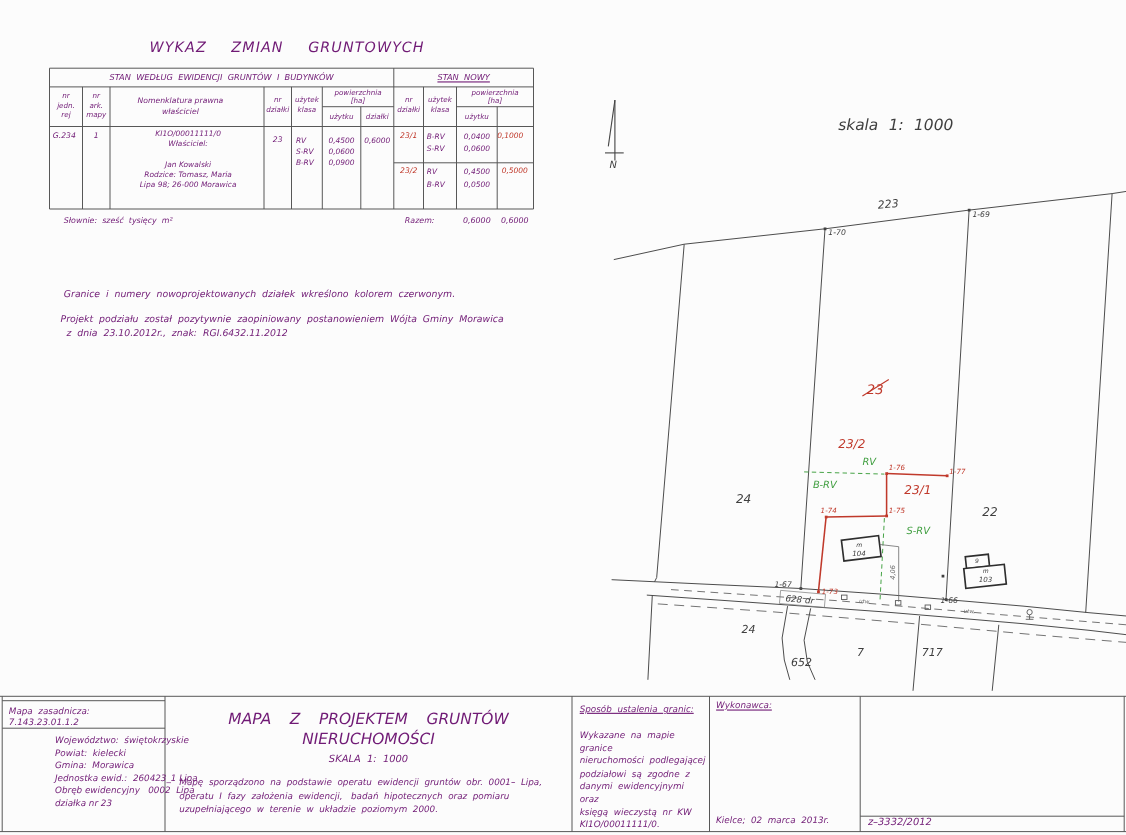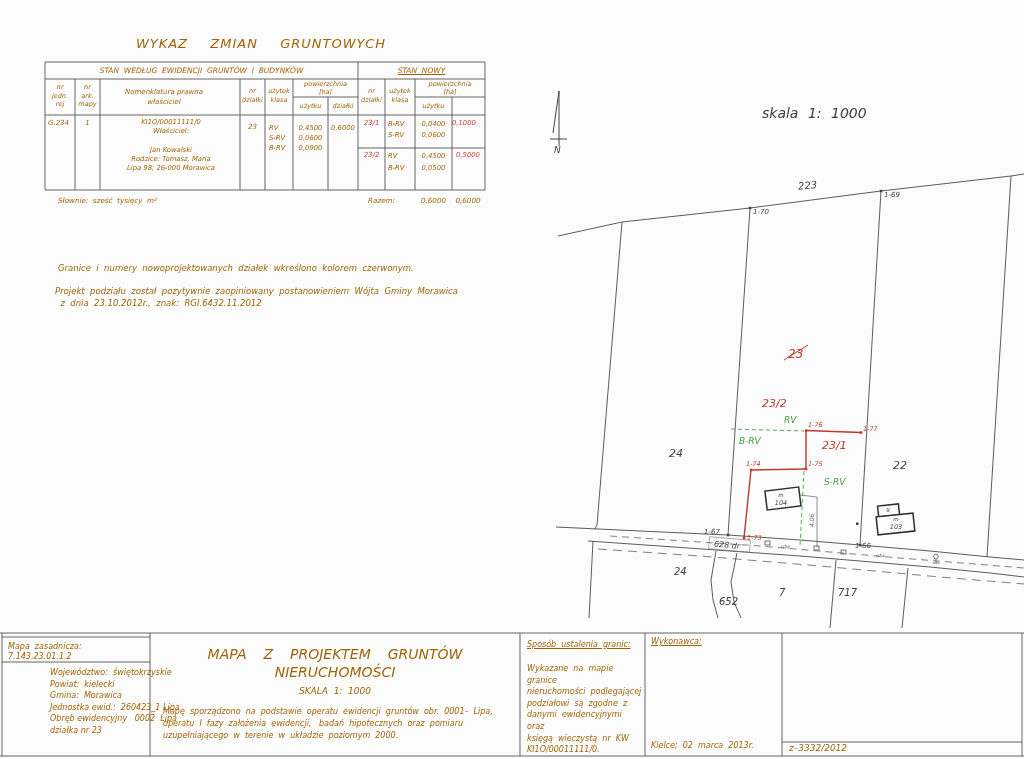--- a/index.html
+++ b/index.html
@@ -1,18 +1,18 @@
 <!DOCTYPE html>
 <html><head>
 <meta charset="utf-8">
 <style>
   html,body{margin:0;padding:0;background:#e8e8e8;}
   #sheet{position:relative;width:1024px;height:759px;background:#fcfcfc;overflow:hidden;
          font-family:"DejaVu Sans",sans-serif;}
-  .t{position:absolute;font-style:italic;color:#a16207;white-space:pre-wrap;line-height:1.3;}
+  .t{position:absolute;font-style:italic;color:#701a75;white-space:pre-wrap;line-height:1.3;}
   .ctr{text-align:center;}
   .red{color:#c0392b;}
   .ul{text-decoration:underline;}
   svg{position:absolute;left:0;top:0;}
   svg text{font-family:"DejaVu Sans",sans-serif;font-style:italic;fill:#3f3f3f;}
   svg .redt{fill:#c0392b;}
   svg .grnt{fill:#3f9e3f;}
   svg .gryt{fill:#6b6b6b;}
 </style>
 </head>

